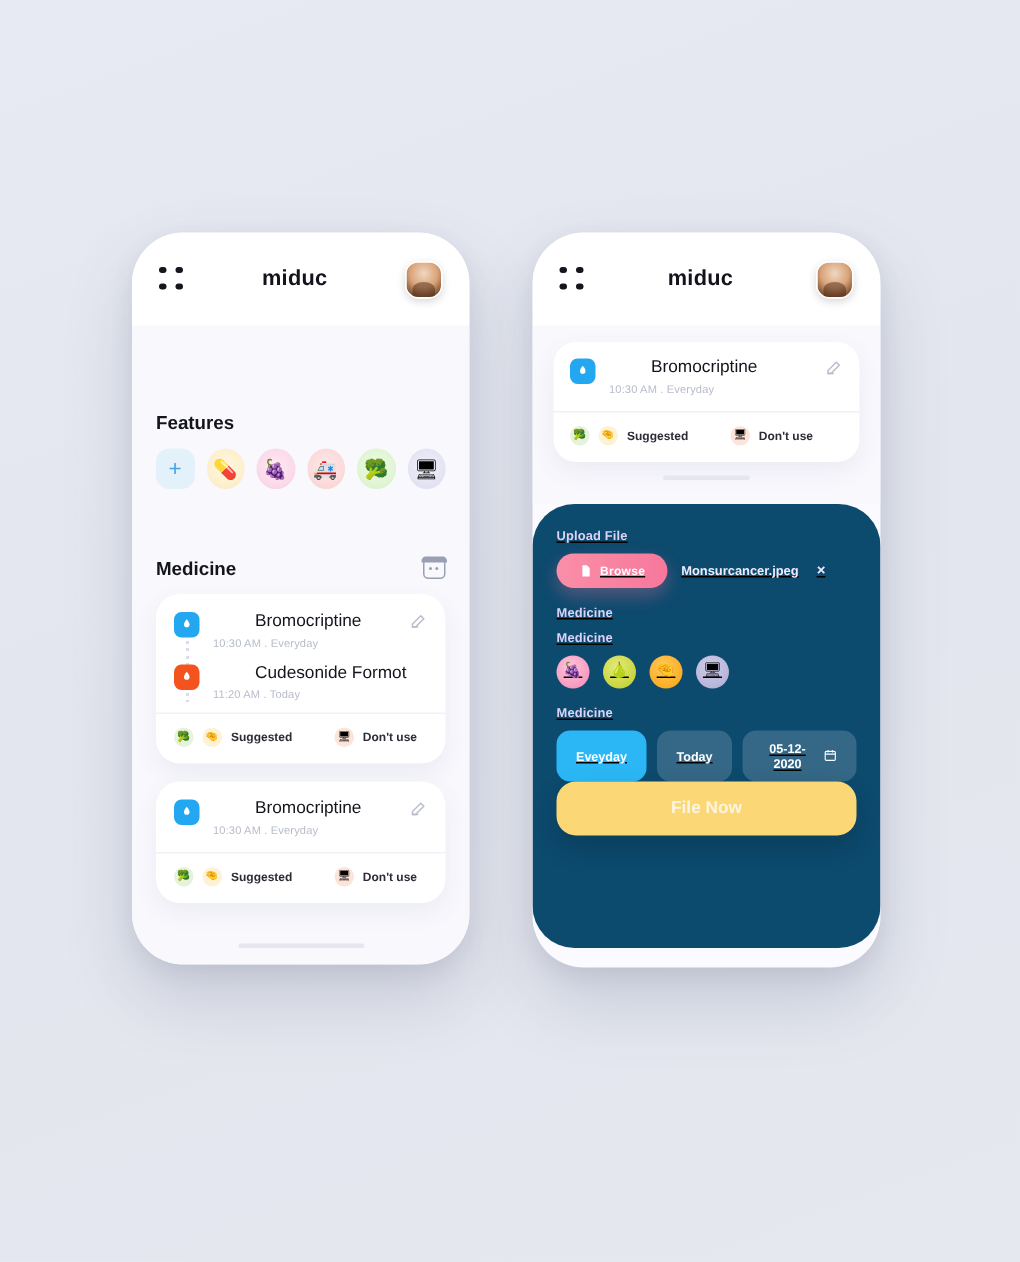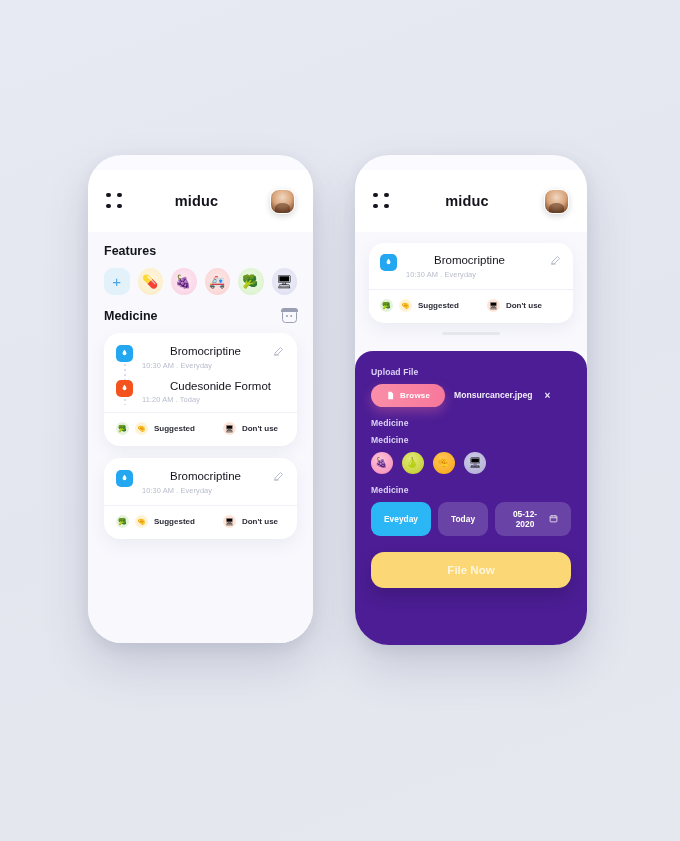--- a/index.html
+++ b/index.html
@@ -19,38 +19,38 @@
     overflow:hidden;
     box-shadow:0 22px 46px rgba(80,85,120,.20), 0 5px 14px rgba(80,85,120,.10);
   }
   #phone-left  { left:88px;  top:155px; width:225px; height:488px; background:#fafaff; }
   #phone-right { left:355px; top:155px; width:232px; height:490px; background:#fafaff; }
 
   
   .topbar {
     height:62px; background:#ffffff;
     display:flex; align-items:center; justify-content:space-between;
-    padding:0 18px; position:relative; z-index:4;margin-top:15px;
+    padding:0 18px; position:relative; z-index:4;
   }
   .grid-icon { width:17px; height:17px; display:grid; grid-template-columns:1fr 1fr; grid-template-rows:1fr 1fr; gap:5px; }
   .grid-icon i { display:block; width:4.6px; height:4.6px; border-radius:50%; background:#15151d; }
   .app-title { font-size:14.5px; font-weight:bold; color:#13131c; letter-spacing:.2px; }
   .avatar {
     width:25px; height:25px; border-radius:9px; overflow:hidden;
     background:radial-gradient(circle at 50% 32%, #f0d7c2 0%, #d9a378 48%, #8a5a3a 78%, #5d3a23 100%);
     box-shadow:0 2px 6px rgba(0,0,0,.16); position:relative; border:1.5px solid #fff;
   }
   .avatar::after{
     content:""; position:absolute; left:16%; bottom:0; width:68%; height:42%;
     border-radius:50% 50% 0 0; background:rgba(60,30,15,.45);
   }
 
   
   .body-left { padding:12px 16px 0; background:#f8f8fd; height:calc(100% - 62px); position:relative; }
-  .sec-head { display:flex; align-items:center; justify-content:space-between; margin-bottom:10px; }
+  .sec-head { display:flex; align-items:center; justify-content:space-between; margin-bottom:10px;margin-top:46px; }
   .sec-title { font-size:12.5px; font-weight:bold; color:#14141d; }
   .cal-icon { width:15px; height:14px; border:1.6px solid #9aa0b4; border-radius:3.5px; position:relative; }
   .cal-icon::before { content:""; position:absolute; left:-1.6px; right:-1.6px; top:-1.6px; height:3.2px; background:#9aa0b4; border-radius:3px 3px 0 0; }
   .cal-icon::after { content:""; position:absolute; left:2.6px; top:5.4px; width:2px; height:2px; border-radius:50%; background:#9aa0b4;
                      box-shadow:4.2px 0 0 #9aa0b4; }
 
   
   .features-row { display:flex; gap:8px; margin-bottom:14px; }
   .feat {
     width:27px; height:27px; border-radius:50%;
@@ -111,22 +111,22 @@
   }
   .btn-edit svg { width:15px; height:15px; display:block; }
   .home-bar { position:absolute; left:50%; transform:translateX(-50%); bottom:11px; width:84px; height:3.4px; border-radius:3px; background:#e6e7ee; }
 
   
   .white-sheet { background:#f8f8fd; padding:11px 14px 16px; position:relative; }
   .sheet-card { background:#fff; border-radius:15px; box-shadow:0 6px 16px rgba(90,95,130,.08); padding:11px 11px 0; }
   .sheet-home { width:58px; height:3.2px; border-radius:3px; background:#e6e7ee; margin:9px auto 0; }
 
   .purple-panel {
-    background:#4c1d95; border-radius:18px; margin:0 -0px;
-    padding:16px 16px 14px; position:relative; height:calc(100% - 62px - 132px);
+    background:#0c4a6e; border-radius:28px; margin:0 -0px;
+    padding:16px 16px 14px; position:relative; height:calc(100% - 62px - 132px);text-decoration:underline;
   }
   .p-label { font-size:8.6px; font-weight:bold; color:#dcd2f7; margin-bottom:7px; letter-spacing:.1px; }
   .upload-row { display:flex; align-items:center; gap:9px; margin-bottom:11px; }
   .browse-btn {
     border:none; cursor:pointer; font-family:inherit;
     background:linear-gradient(100deg,#fa8fa8 0%,#f7779b 100%);
     color:#fff; font-size:8px; font-weight:bold; letter-spacing:.2px;
     padding:7px 15px; border-radius:12px;
     display:flex; gap:5px;
     box-shadow:0 5px 12px rgba(247,119,155,.33);
@@ -142,21 +142,21 @@
   }
   .txt-input::placeholder { color:#b6a5e6; }
 
   .circ-row { display:flex; gap:9px; margin-bottom:11px; }
   .circ { width:22px; height:22px; border-radius:50%; display:flex; align-items:center; justify-content:center; font-size:10px; line-height:1; }
   .circ.c1 { background:radial-gradient(circle at 42% 34%, #ffc3d8 0%, #f79bc0 70%, #ef84ae 100%); }
   .circ.c2 { background:radial-gradient(circle at 42% 34%, #e2ea7a 0%, #c9d43f 70%, #b9c52d 100%); }
   .circ.c3 { background:radial-gradient(circle at 42% 34%, #ffc859 0%, #fbae26 70%, #f59f12 100%); }
   .circ.c4 { background:radial-gradient(circle at 42% 34%, #cfcde8 0%, #b8b5da 70%, #aba8d2 100%); }
 
-  .chip-row { display:flex; gap:7px; margin-bottom:16px; }
+  .chip-row { display:flex; gap:7px; }
   .chip {
     border:none; cursor:pointer; font-family:inherit;
     font-size:8.4px; font-weight:bold; color:#fff;
     padding:7px 13px; border-radius:9px;
     background:rgba(255,255,255,.17);
     display:flex; align-items:center; gap:7px;
   }
   .chip.active { background:#2bb7f5; }
   .chip svg { width:9px; height:9px; display:block; }
 

